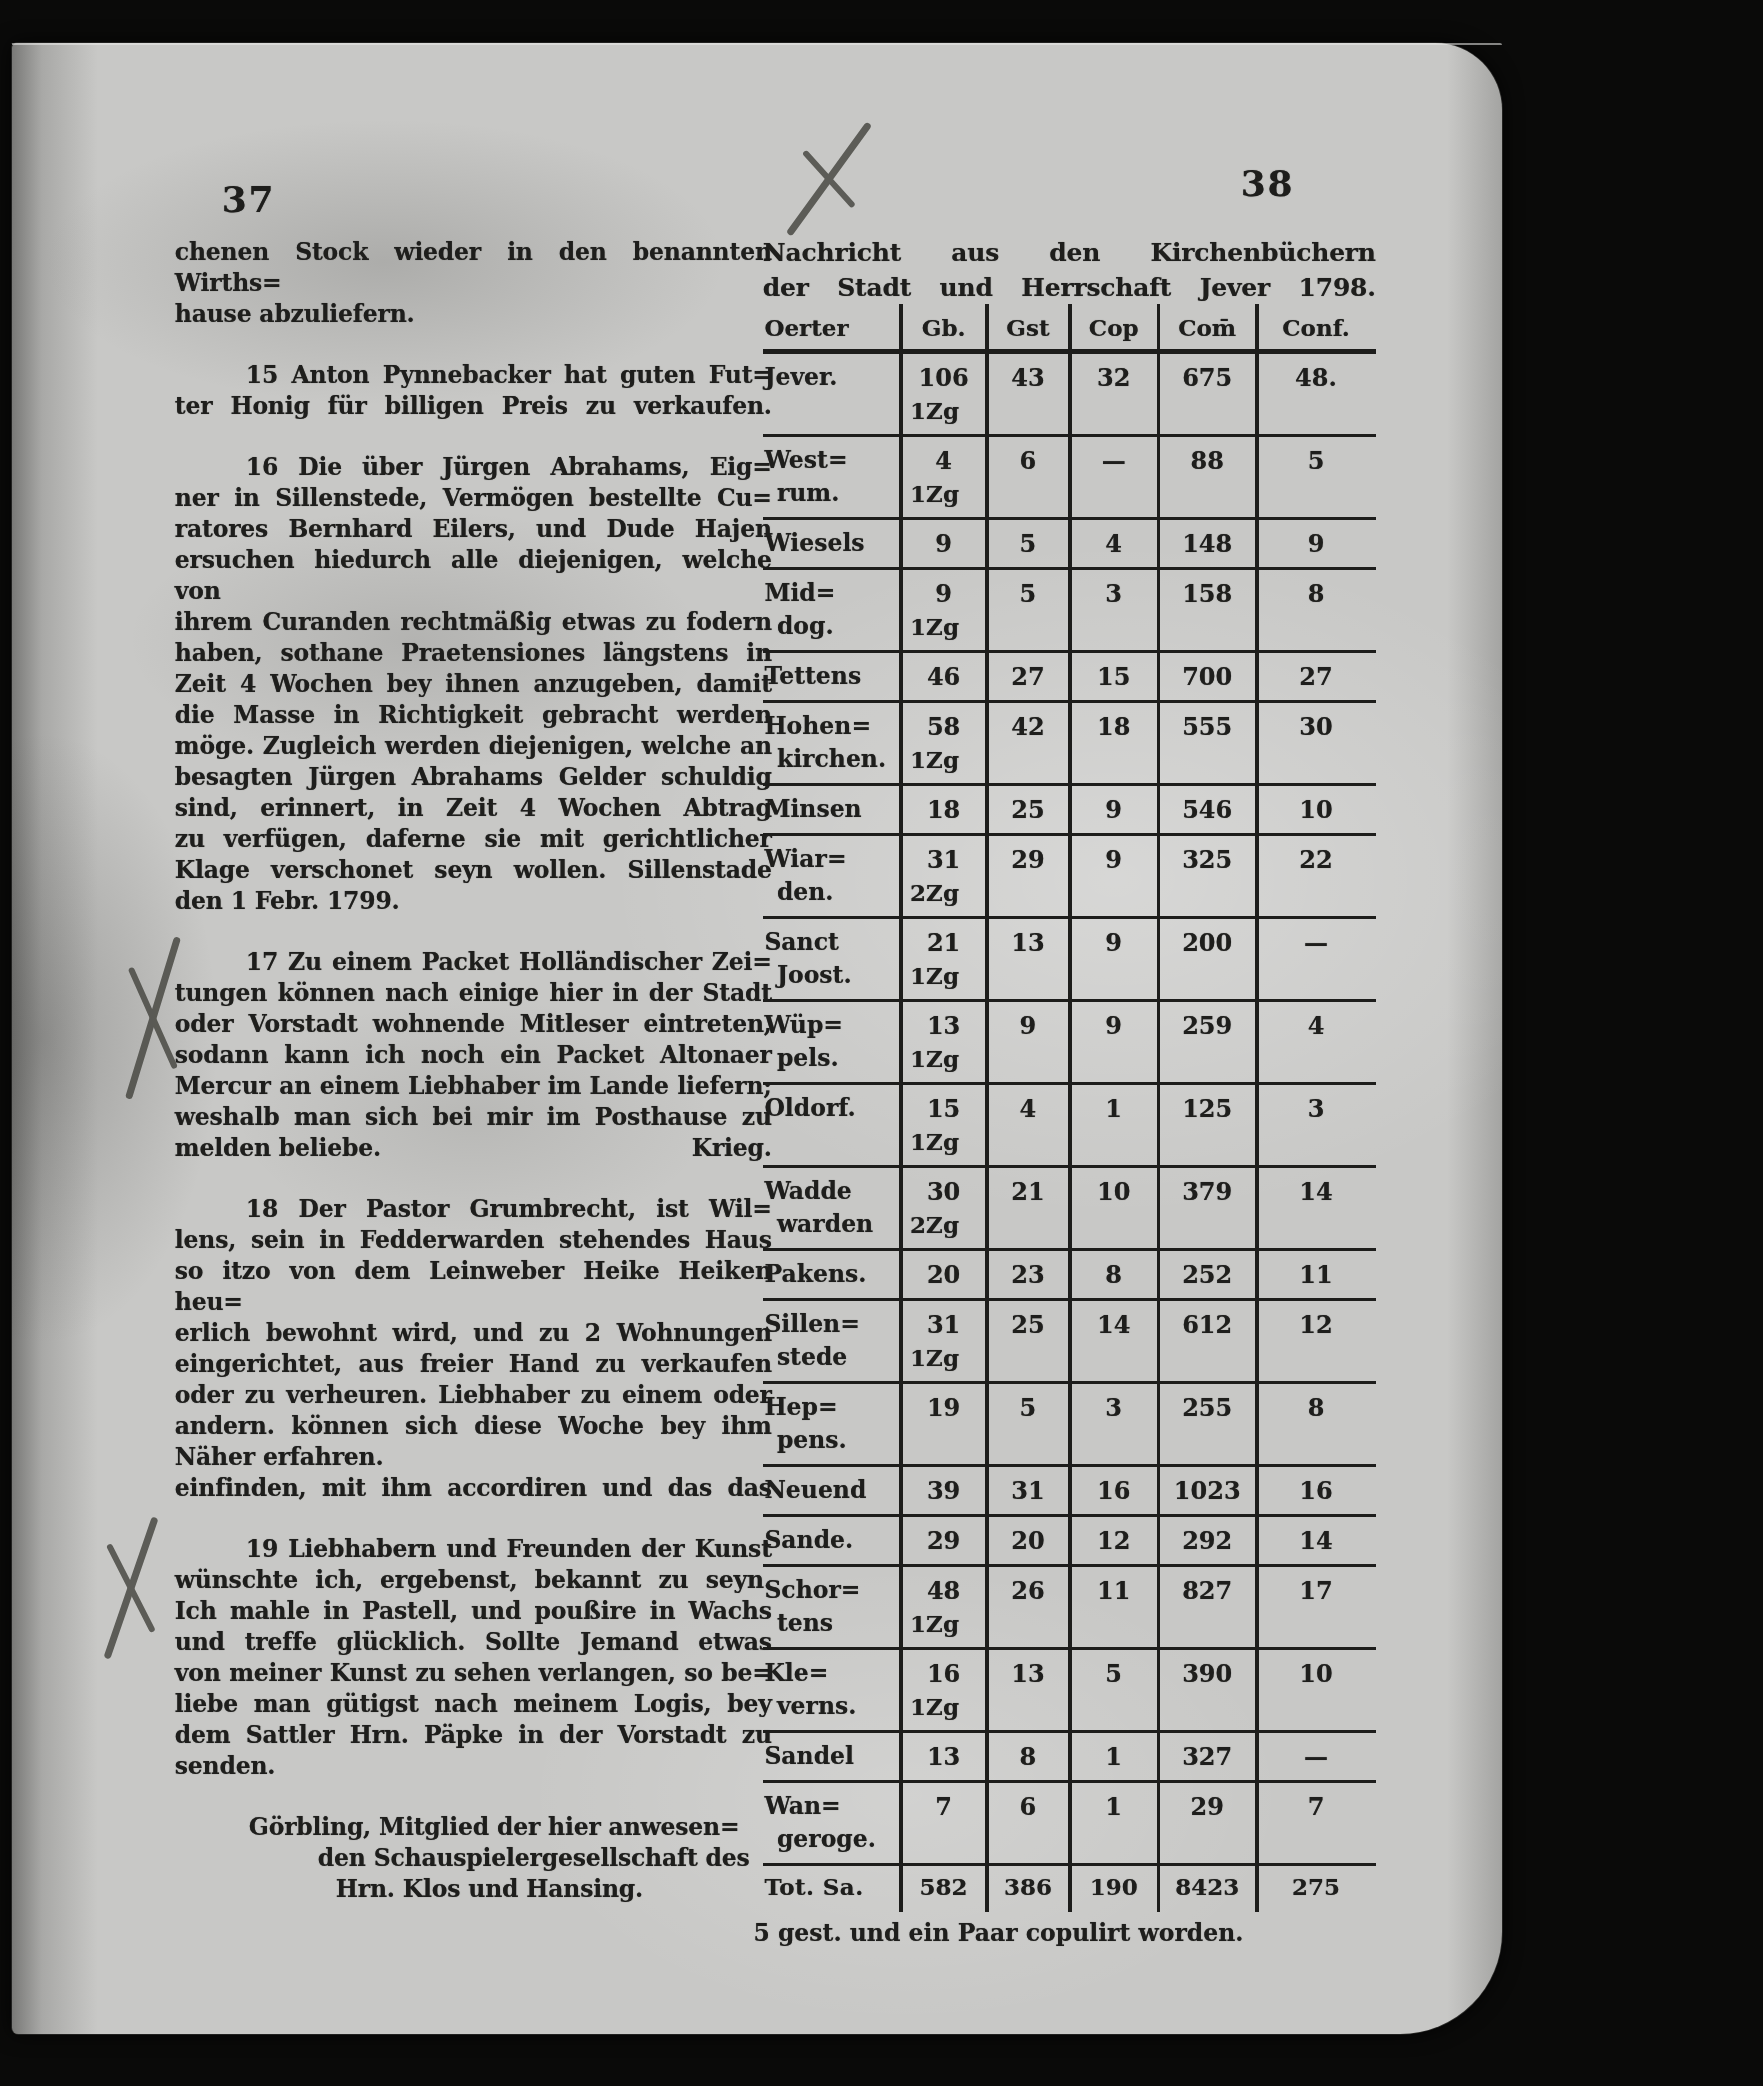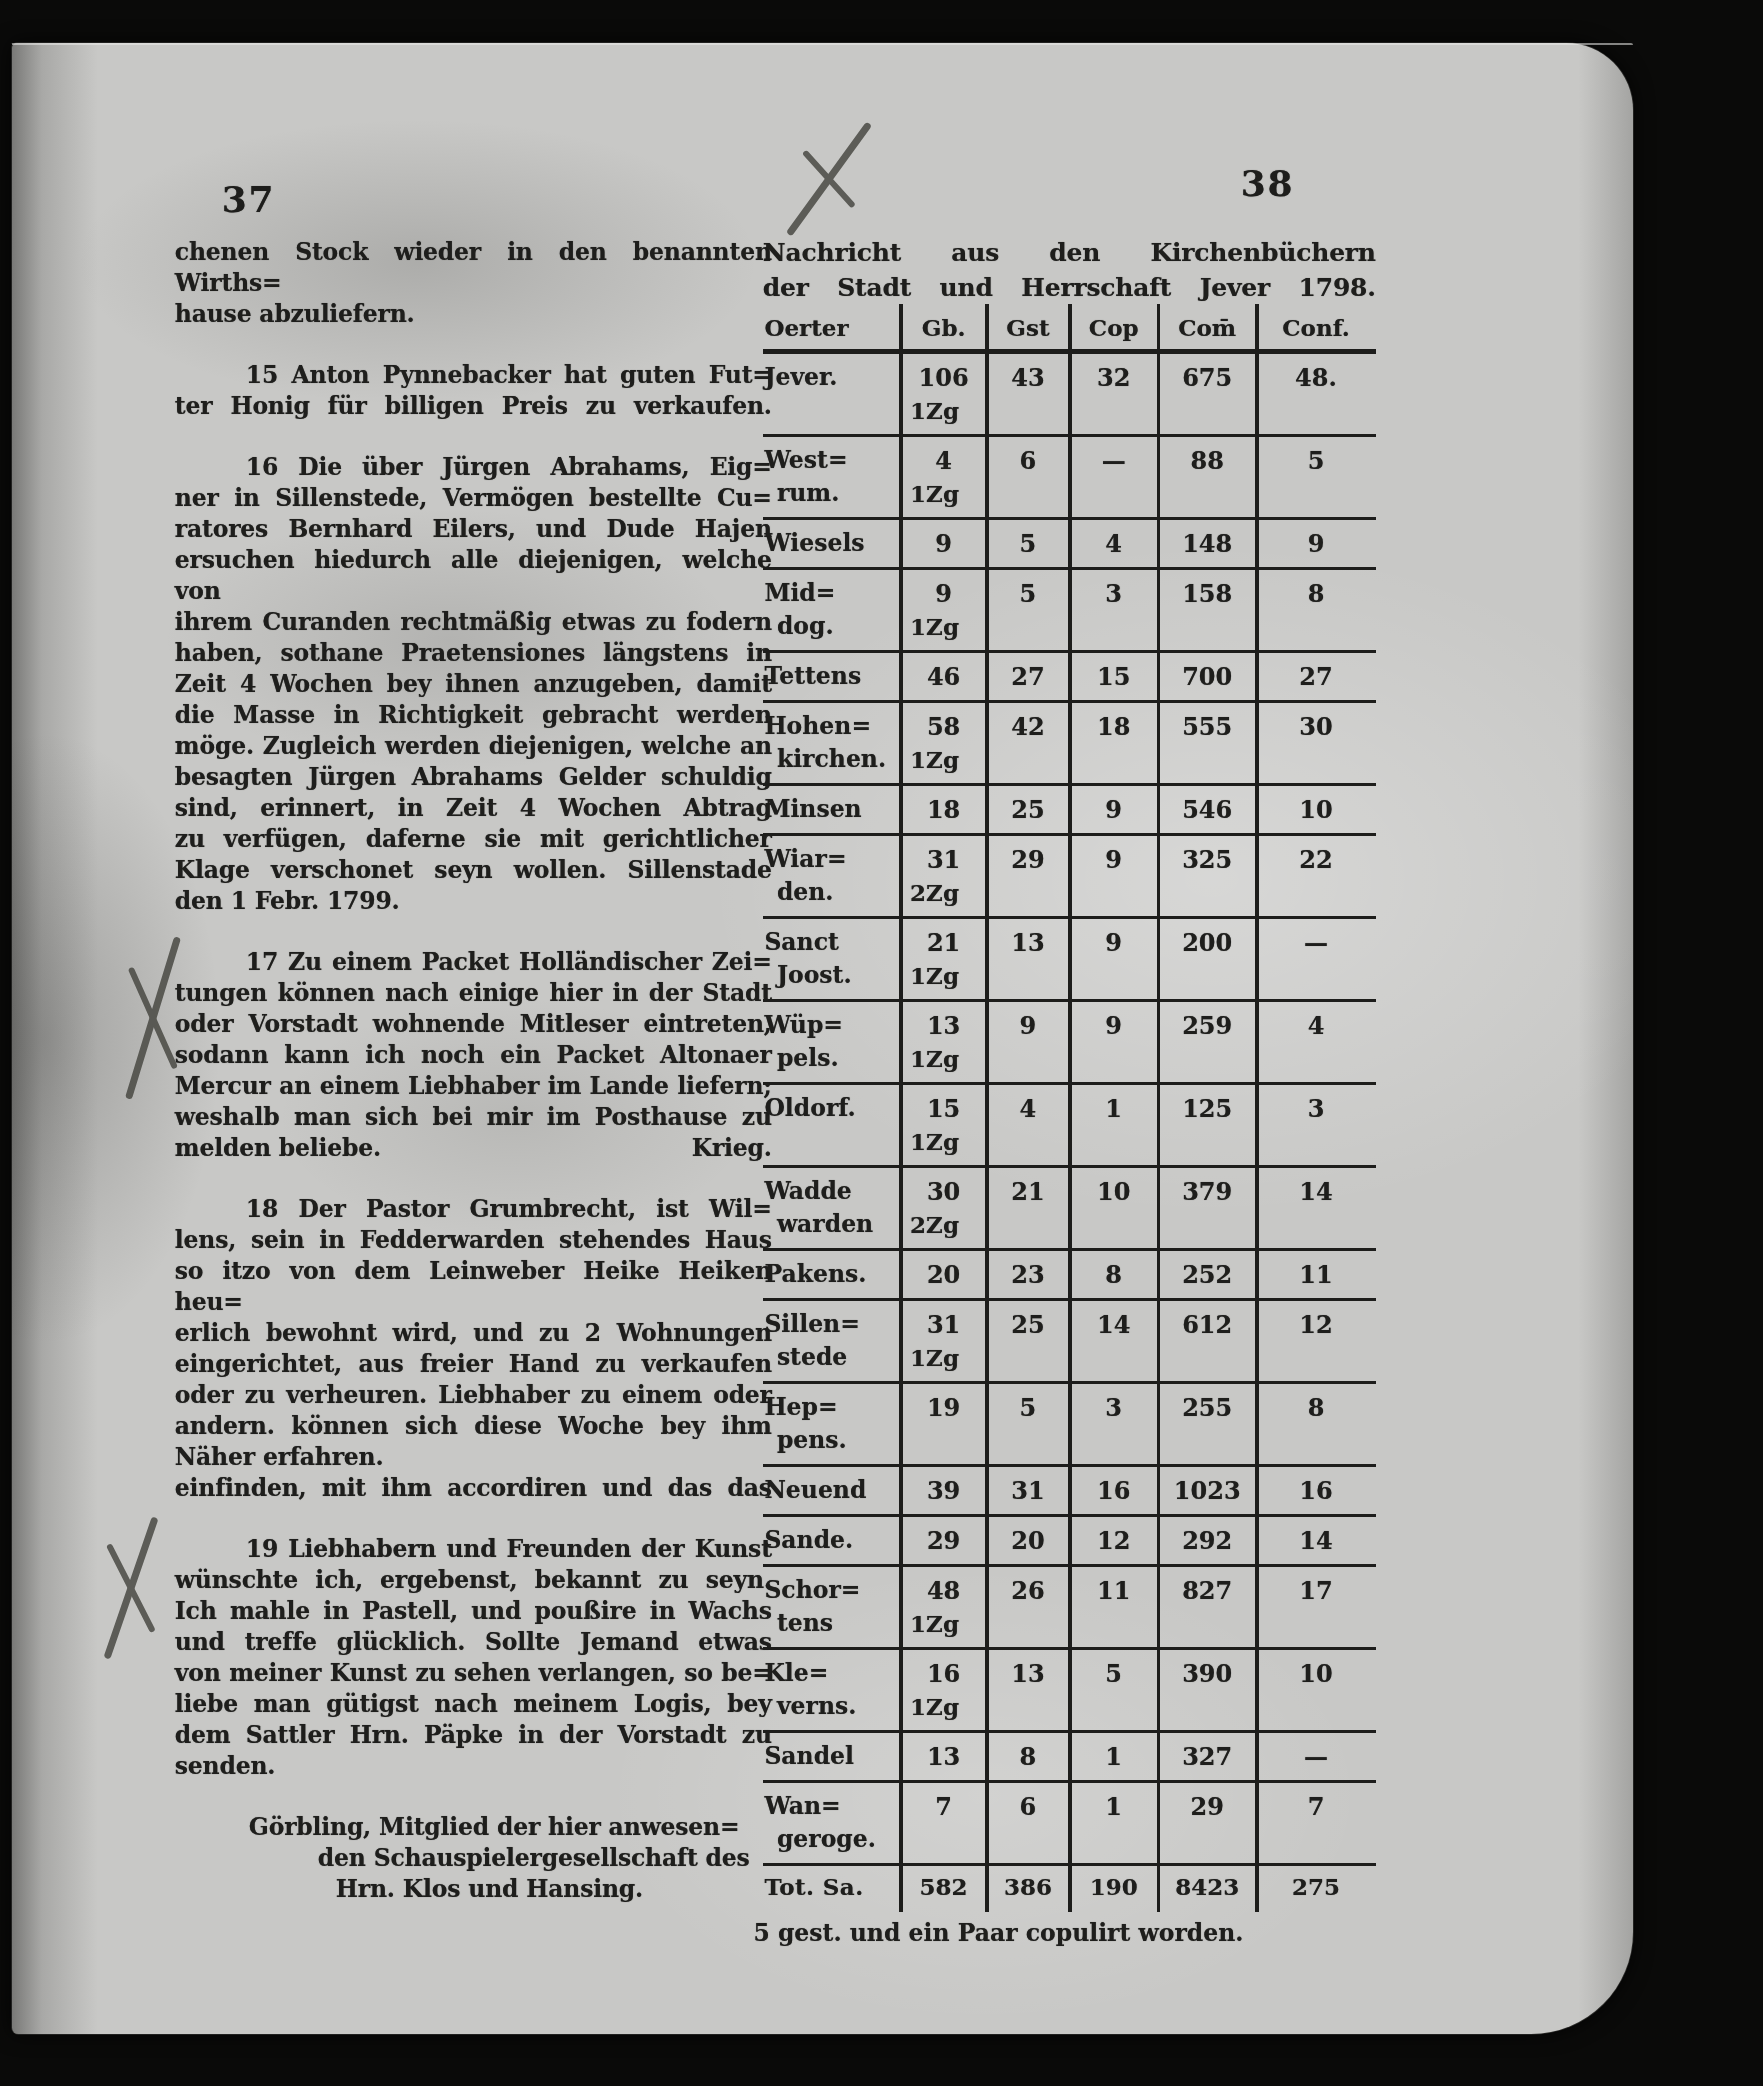--- a/index.html
+++ b/index.html
@@ -1,20 +1,20 @@
 <!DOCTYPE html>
 <html style="font-size:12.5px"><head>
 <meta charset="utf-8">
 <style>
   html,body{margin:0;padding:0;width:1764px;height:2087px;background:#0a0a09;overflow:hidden;}
   body{font-family:"DejaVu Serif","Liberation Serif",serif;}
 
   
   .page{
-    position:absolute;left:11.8px;top:43px;width:1621px;height:1991px;
+    position:absolute;left:11.8px;top:43px;width:1490px;height:1991px;
     background-color:#c8c8c6;
     background-image:
       radial-gradient(ellipse 486px 204px at 25% 11%, rgba(75,75,72,.22), transparent 70%),
       radial-gradient(ellipse 408px 188px at 27% 30%, rgba(75,75,72,.17), transparent 70%),
       radial-gradient(ellipse 337px 172px at 31% 54%, rgba(80,80,76,.13), transparent 70%),
       radial-gradient(ellipse 235px 408px at 2% 50%, rgba(40,40,38,.25), transparent 75%),
       radial-gradient(ellipse 706px 470px at 74% 42%, rgba(255,255,255,.28), transparent 72%),
       radial-gradient(ellipse 549px 329px at 60% 88%, rgba(255,255,255,.18), transparent 70%),
       linear-gradient(90deg, rgba(25,25,23,.45) 0px, rgba(25,25,23,.18) 30px, rgba(25,25,23,0) 86px),
       linear-gradient(270deg, rgba(35,35,33,.22) 0px, rgba(35,35,33,0) 55px);

